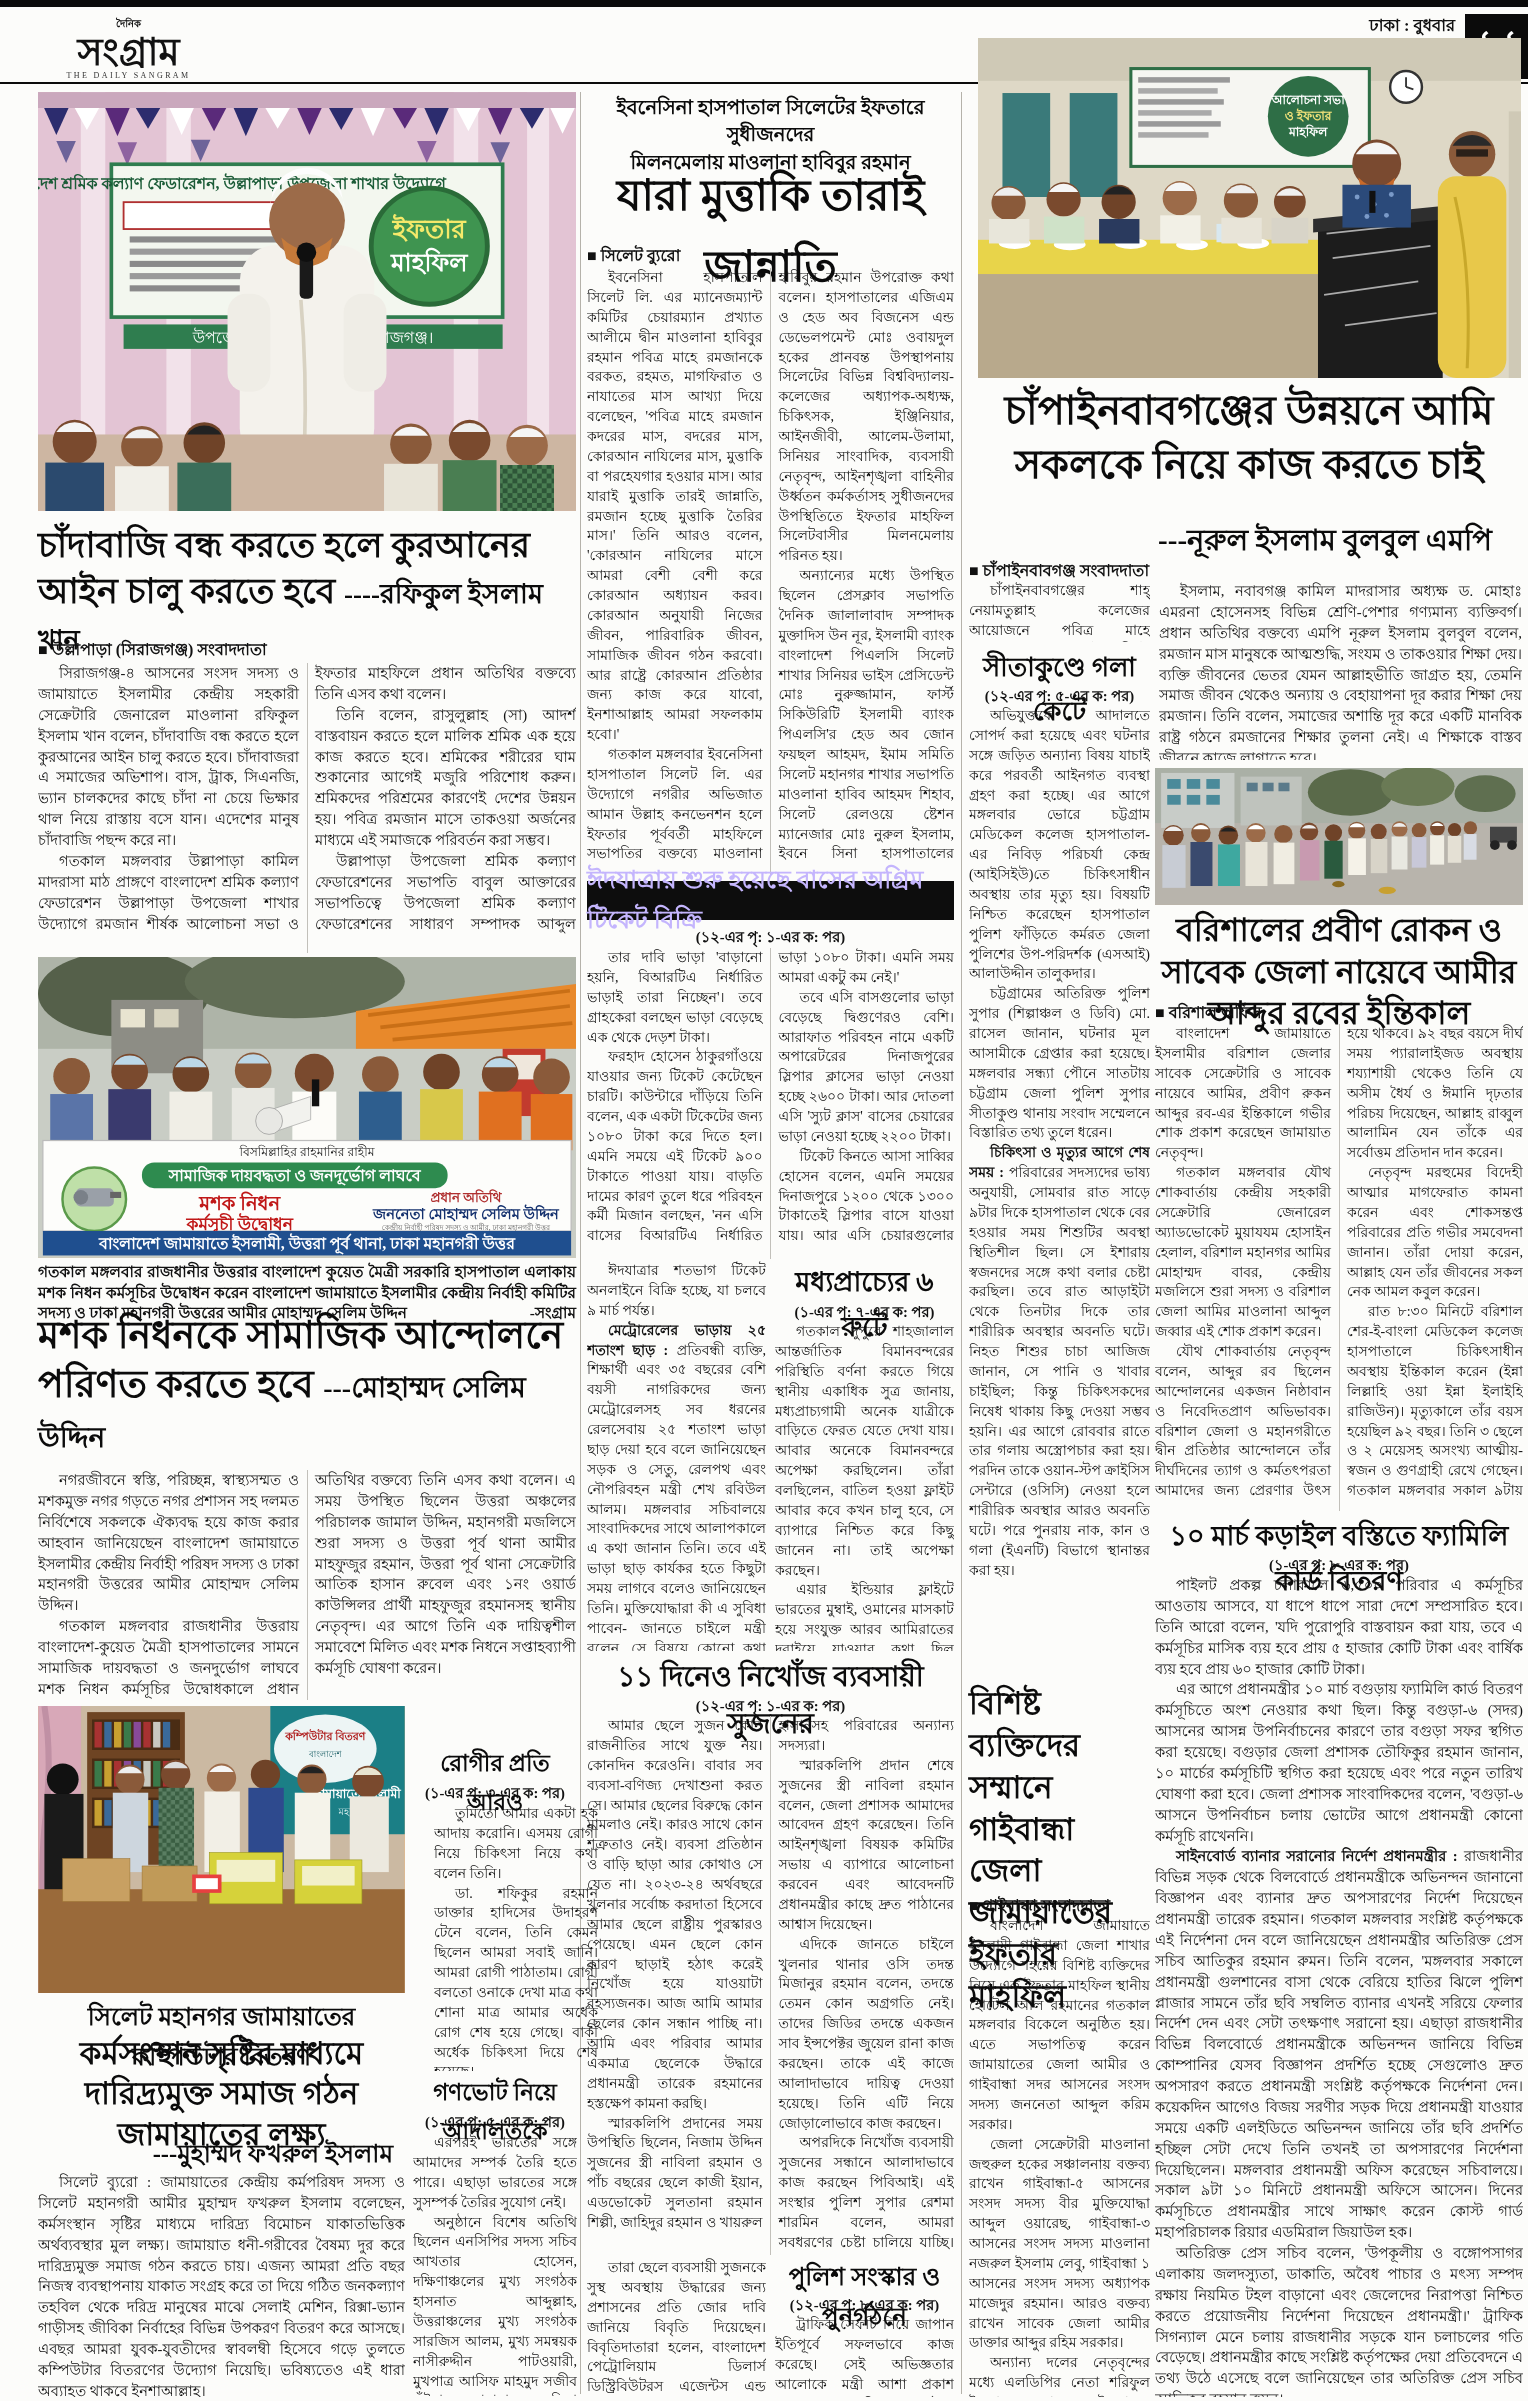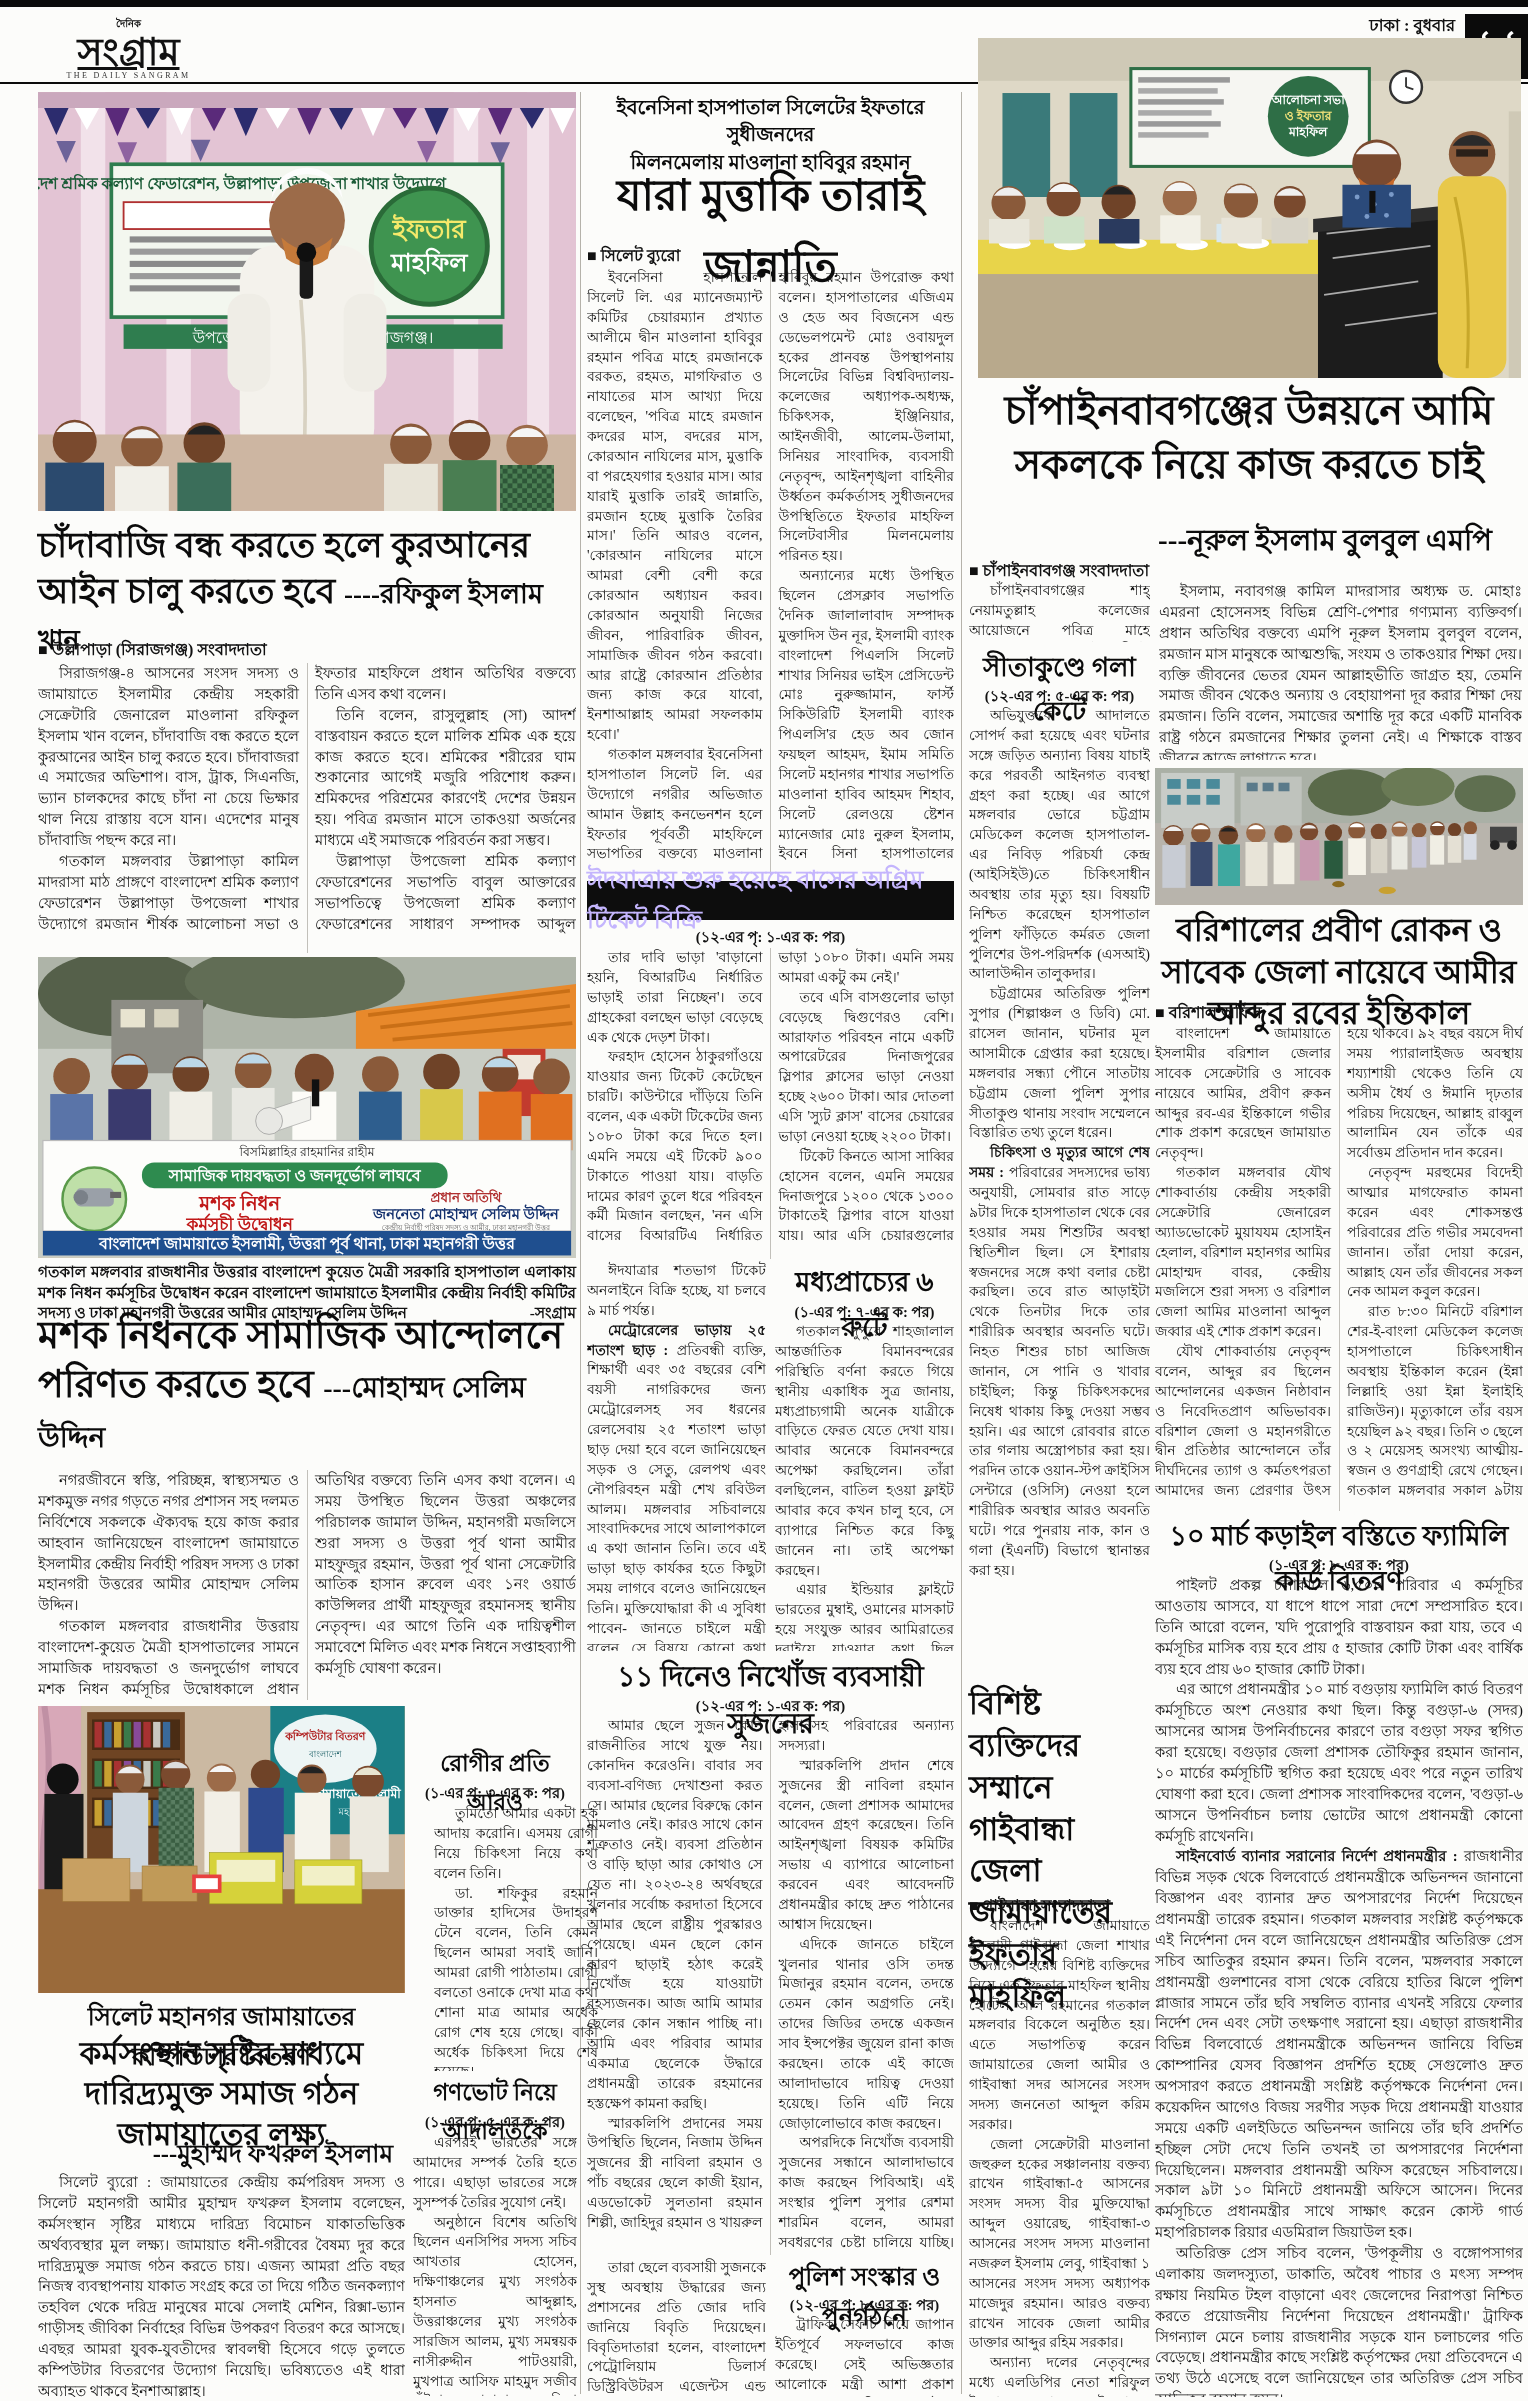--- a/index.html
+++ b/index.html
@@ -28,21 +28,21 @@
 </style>
 </head>
 <body>
 
 <div id="page">
 
   <div class="abs hrule" style="left:0;top:0;width:1529px;height:7.3px;"></div>
 
   <div class="abs" style="left:43px;top:16px;width:171px;height:61px;text-align:center;">
     <div style="font-size:10px;font-weight:bold;">দৈনিক</div>
-    <div style="font-size:38px;font-weight:bold;line-height:1;text-decoration:underline;">সংগ্রাম</div>
+    <div style="font-size:38px;font-weight:bold;line-height:1;">সংগ্রাম</div>
     <div style="font-size:8px;letter-spacing:2.4px;color:#333;">THE DAILY SANGRAM</div>
   </div>
 
 
   <div class="abs right" style="left:1235px;top:16px;width:220px;font-size:16.5px;font-weight:bold;line-height:1.2;">
     <div>ঢাকা : বুধবার</div>
     <div>১৯ ফাল্গুন ১৪৩২</div>
     <div>১৪ রমযান ১৪৪৭</div>
     <div>৪ মার্চ ২০২৬</div>
   </div>

